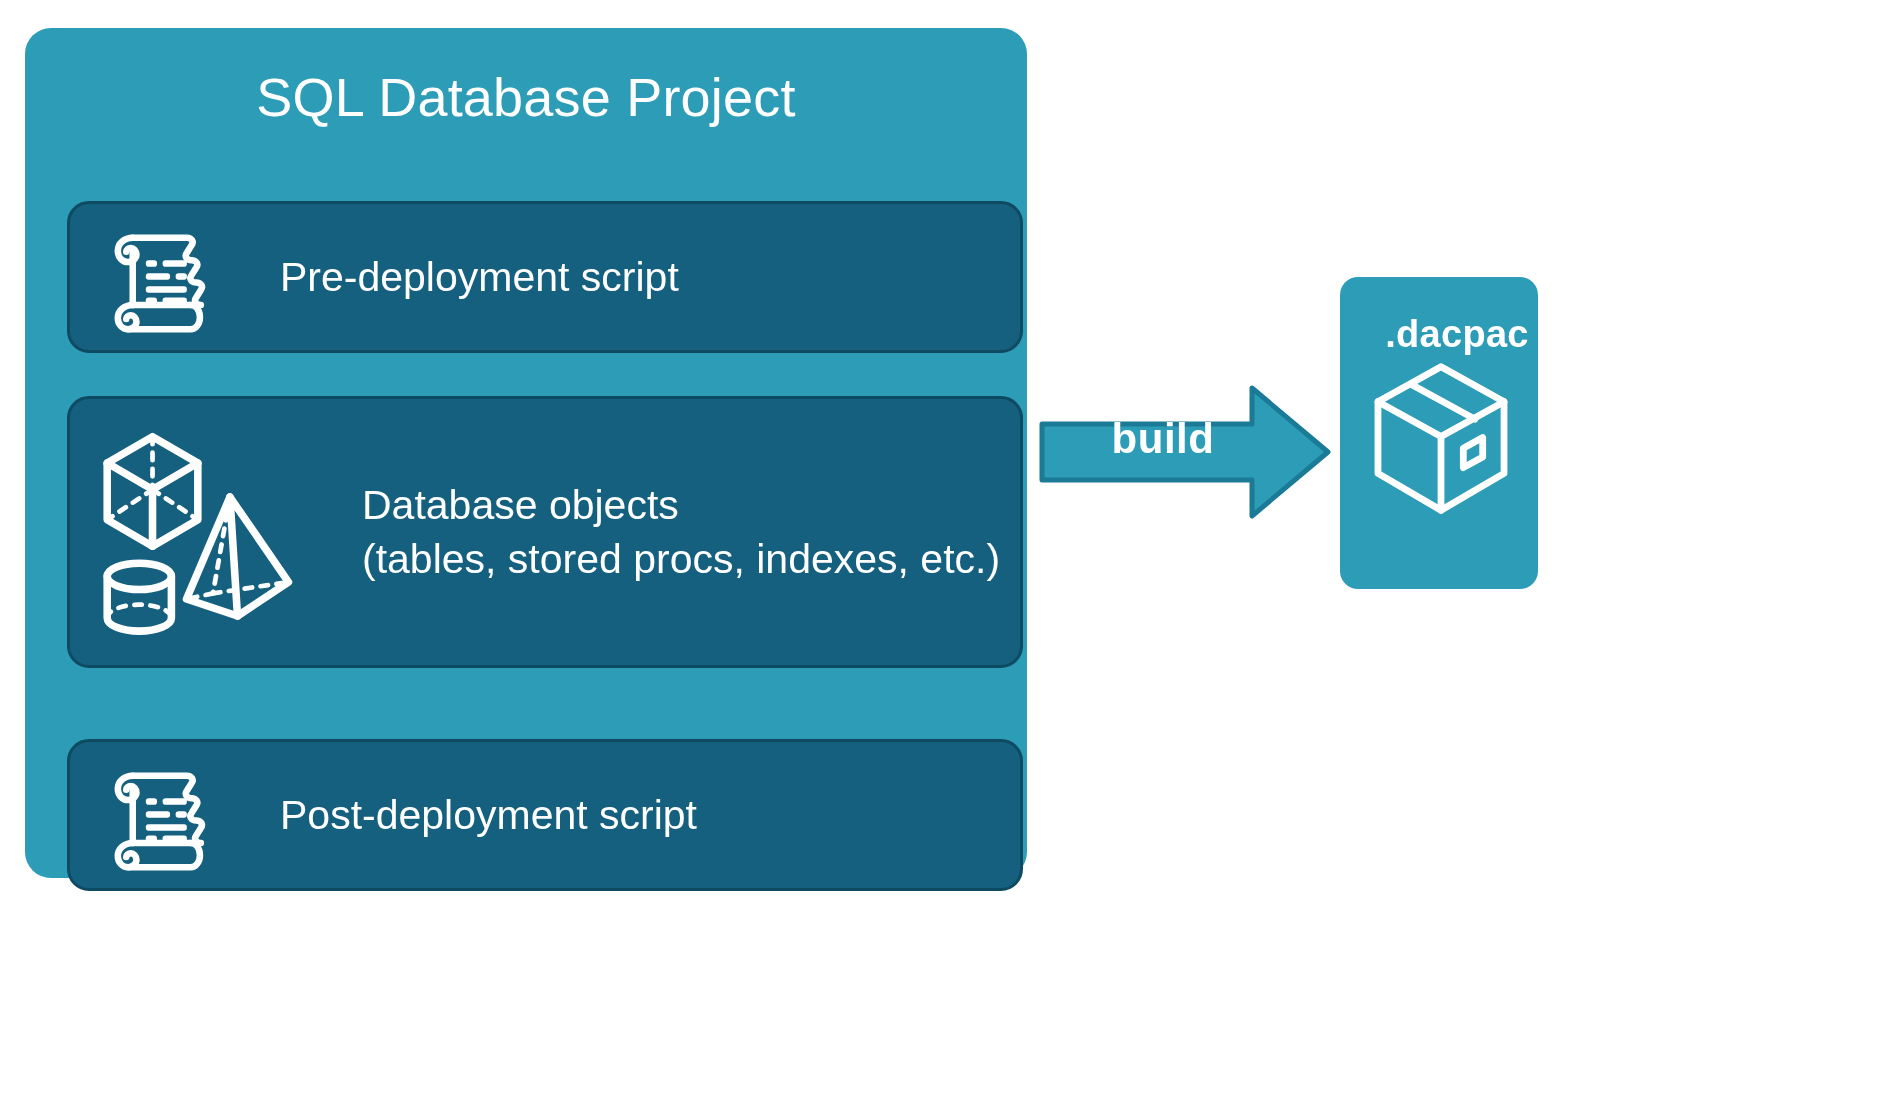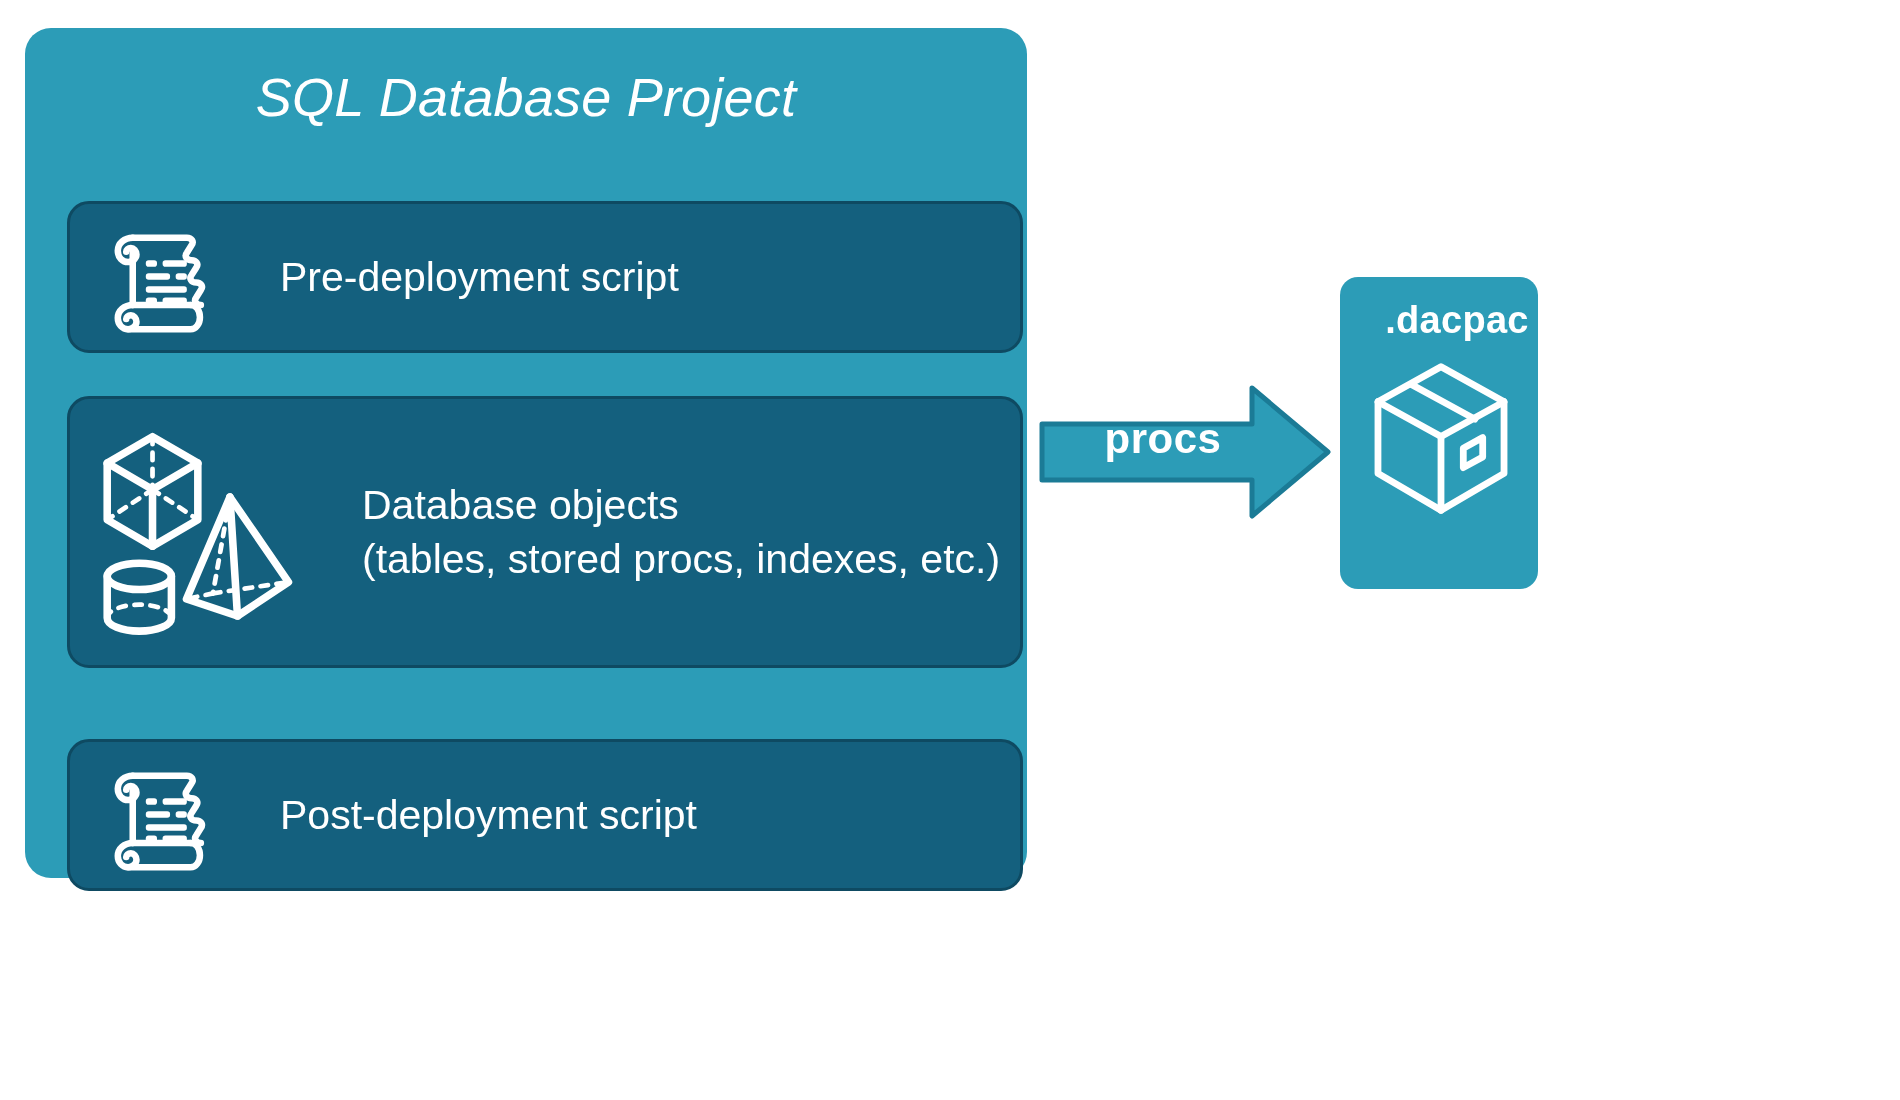--- a/index.html
+++ b/index.html
@@ -22,21 +22,20 @@
   .project-title {
     position: absolute;
     left: 0; top: 40px;
     width: 100%;
     text-align: center;
     color: #ffffff;
     font-size: 54px;
     font-weight: 400;
     letter-spacing: 0.2px;
     line-height: 1.1;
-    font-style: italic;
   }
 
   
   .panel {
     position: absolute;
     left: 42px;
     width: 956px;
     background: #14607E;
     border: 3px solid #0E4A62;
     border-radius: 22px;
@@ -88,21 +87,21 @@
   
   .dacpac-card {
     position: absolute;
     left: 1340px; top: 277px;
     width: 198px; height: 312px;
     background: #2C9CB7;
     border-radius: 18px;
   }
   .dacpac-title {
     position: absolute;
-    left: 0; top: 22px;
+    left: 0; top: 36px;
     width: 100%;
     text-align: center;
     color: #ffffff;
     font-size: 38px;
     font-weight: bold;
     letter-spacing: 0.3px;
     padding-left: 36px;
   }
   .dacpac-icon {
     position: absolute;
@@ -226,21 +225,21 @@
       <div class="panel-label">Post-deployment script</div>
     </div>
 
   </div>
 
   <div class="build-arrow">
     <svg viewBox="0 0 290 140" width="290" height="140" aria-hidden="true">
       <polygon points="2,42 212,42 212,6 288,70 212,134 212,98 2,98" fill="#2C9CB7" stroke="#1B7B96" stroke-width="5" stroke-linejoin="round"></polygon>
     </svg>
   </div>
-  <div class="build-arrow-label">procs</div>
+  <div class="build-arrow-label">build</div>
 
   <div class="dacpac-card">
     <div class="dacpac-title">.dacpac</div>
     <div class="dacpac-icon">
       <svg viewBox="0 0 150 165" width="146" height="160" aria-hidden="true">
         <g fill="none" stroke="#ffffff" stroke-width="7" stroke-linecap="round" stroke-linejoin="round">
 
           <path d="M10 44 L75 8 L140 44 L140 118 L75 156 L10 118 Z"></path>
 
           <path d="M10 44 L75 80 L140 44"></path>

